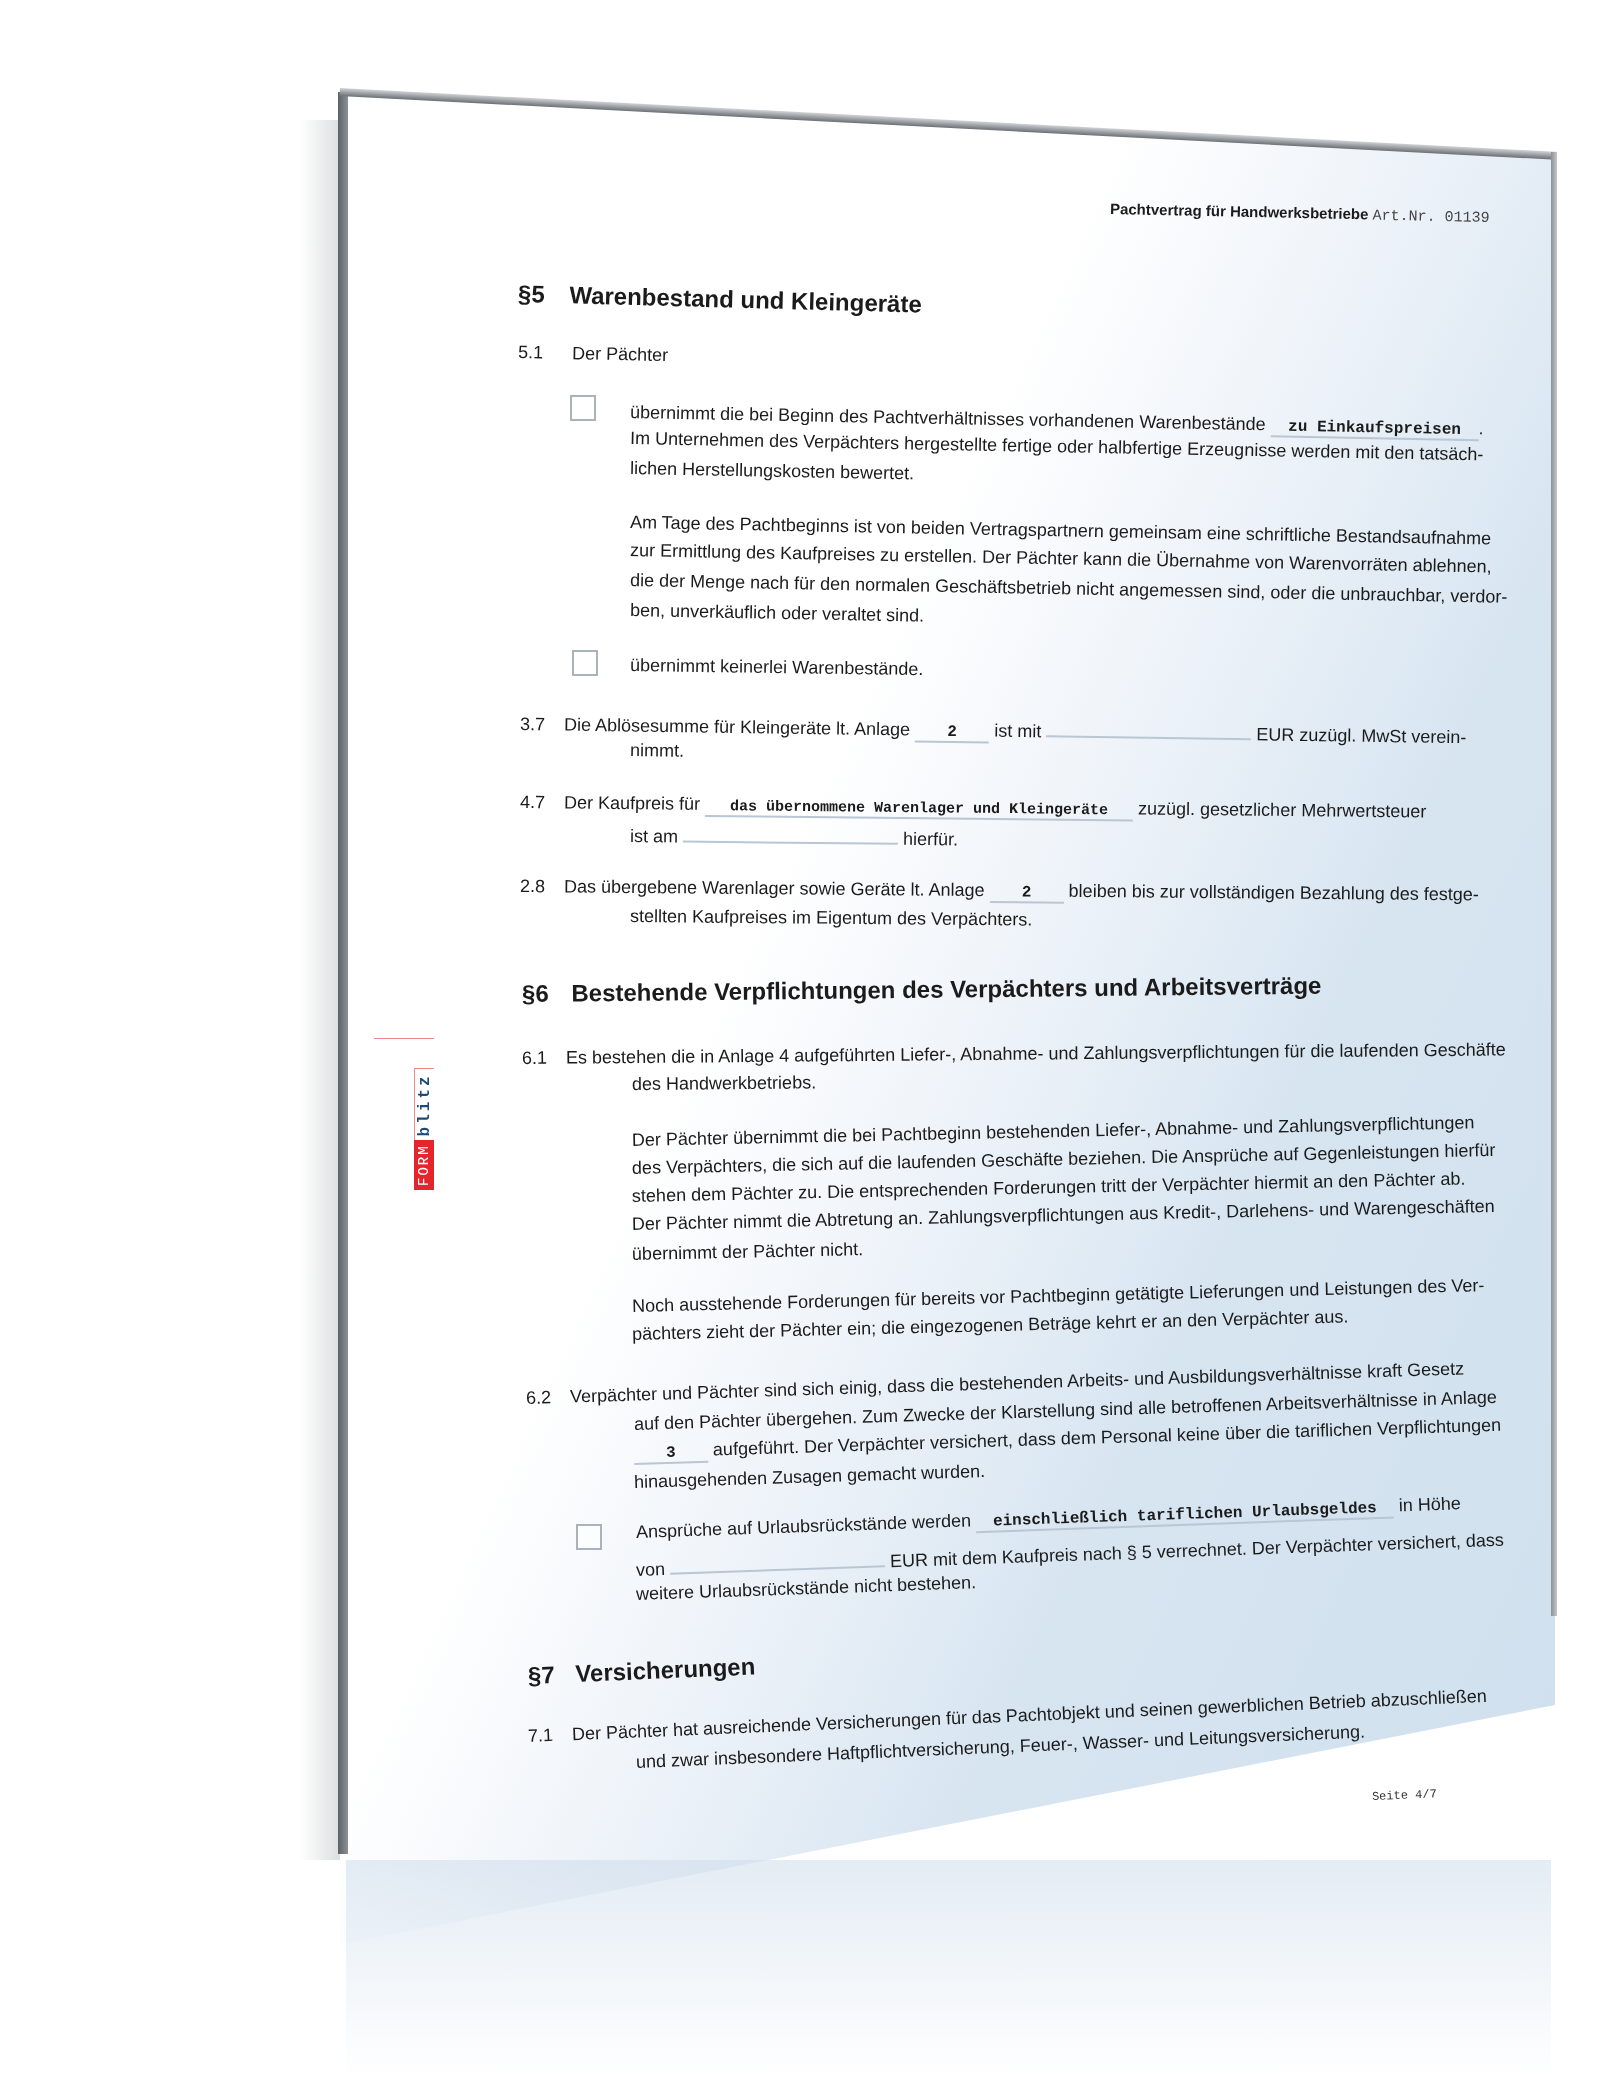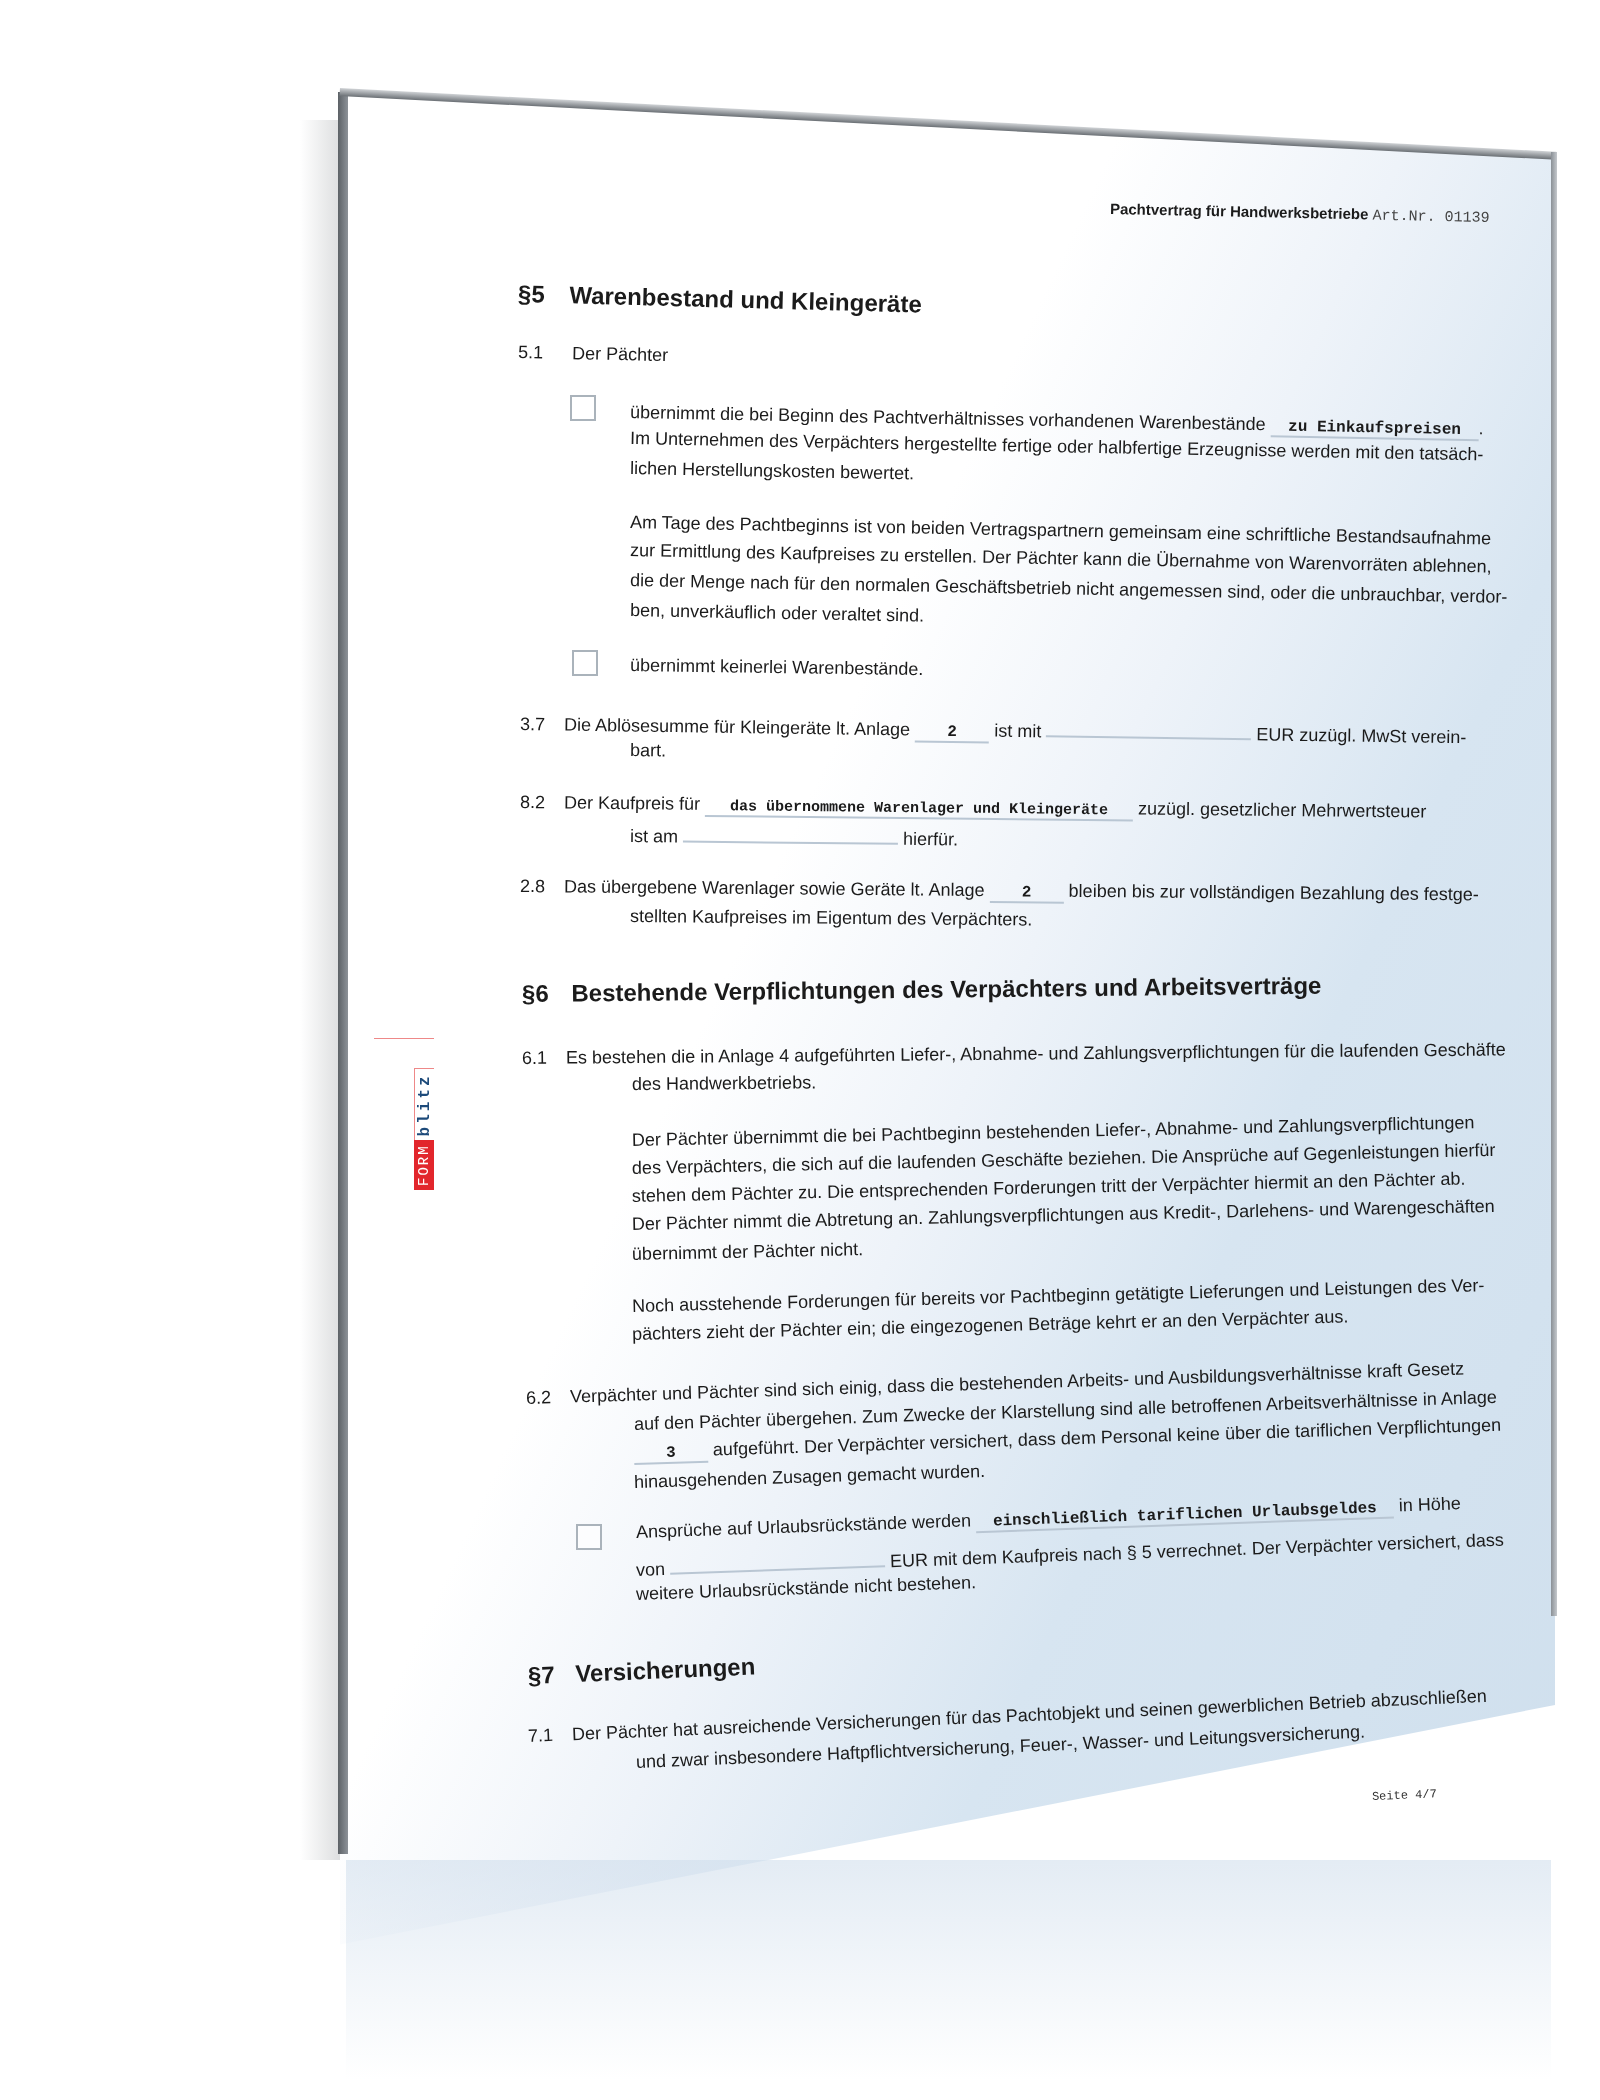--- a/index.html
+++ b/index.html
@@ -103,24 +103,24 @@
     <div class="line t" style="left:630px; top:655px; transform:rotate(0.8deg);">übernimmt keinerlei Warenbestände.</div>
 
     <div class="line t" style="left:520px; top:710px; transform:rotate(0.8deg);">
       <span>3.7</span>
       <span style="margin-left:14px">Die Ablösesumme für Kleingeräte lt. Anlage</span>
       <span class="fill" style="width:66px">2</span>
       <span>ist mit</span>
       <span class="blank" style="width:205px"></span>
       <span>EUR zuzügl. MwSt verein-</span>
     </div>
-    <div class="line t" style="left:630px; top:740px; transform:rotate(0.8deg);">bart.</div>
+    <div class="line t" style="left:630px; top:740px; transform:rotate(0.8deg);">nimmt.</div>
 
     <div class="line t" style="left:520px; top:792px; transform:rotate(0.6deg);">
-      <span>8.2</span>
+      <span>4.7</span>
       <span style="margin-left:14px">Der Kaufpreis für</span>
       <span class="fill" style="width:420px; font-size:15px">das übernommene Warenlager und Kleingeräte</span>
       <span>zuzügl. gesetzlicher Mehrwertsteuer</span>
     </div>
     <div class="line t" style="left:630px; top:822px; transform:rotate(0.6deg);">
       <span>ist am</span>
       <span class="blank" style="width:215px"></span>
       <span>hierfür.</span>
     </div>
 

